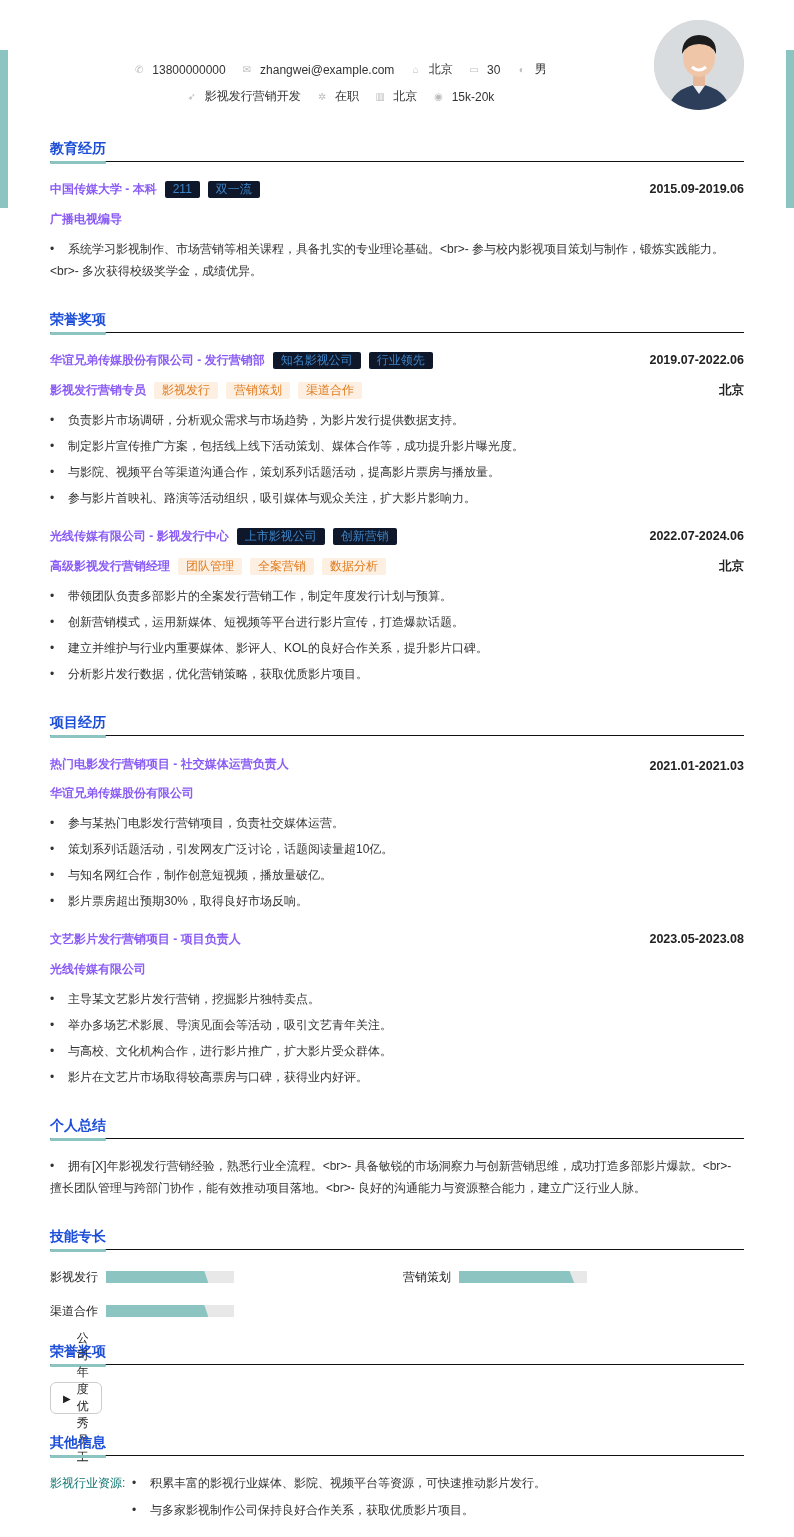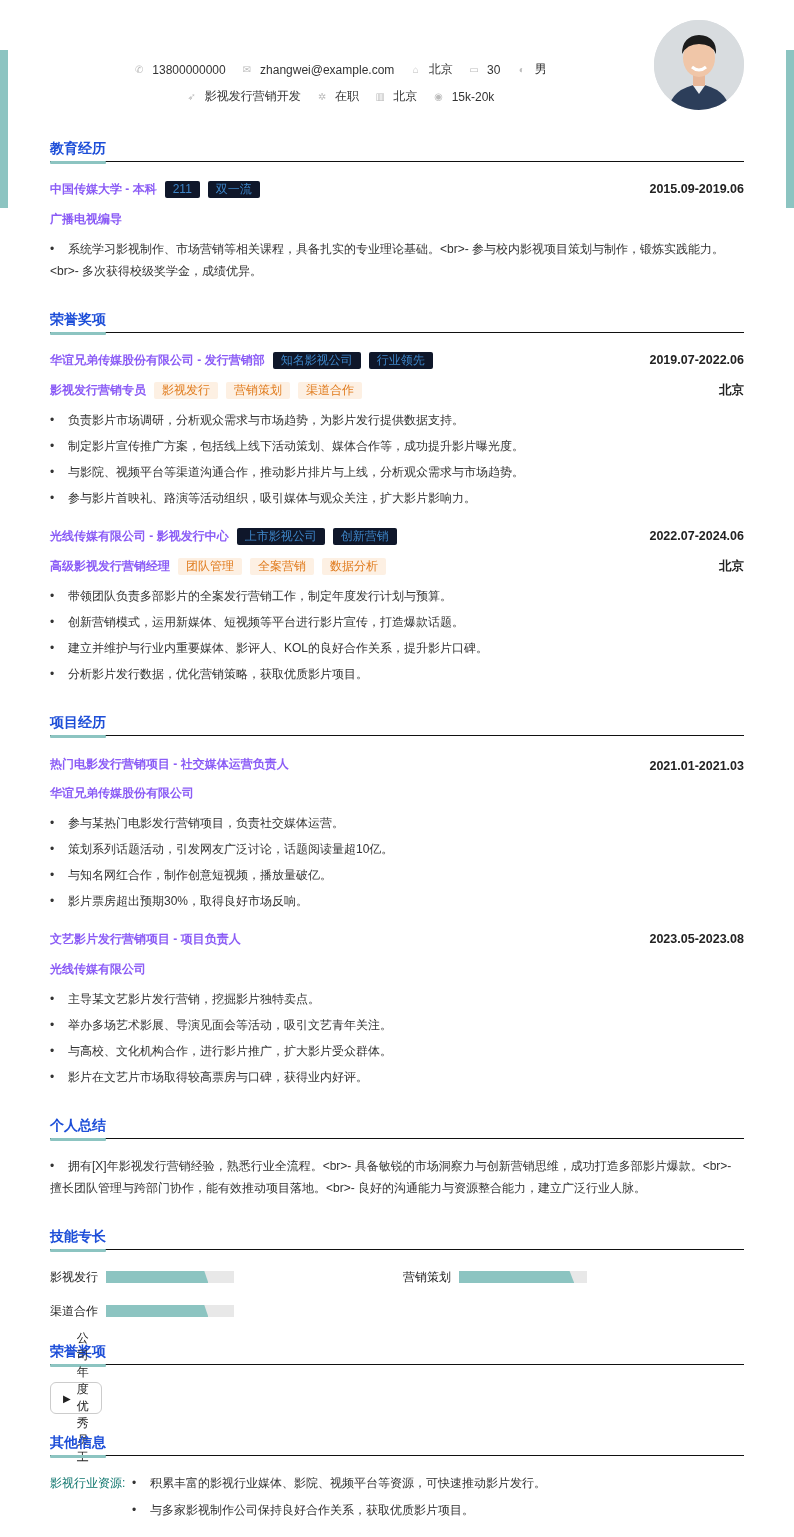--- a/index.html
+++ b/index.html
@@ -141,21 +141,21 @@
   </div>
   <div class="row" style="top:69px;">
     <span class="bold">影视发行营销专员</span>
     <span class="tag orange">影视发行</span>
     <span class="tag orange">营销策划</span>
     <span class="tag orange">渠道合作</span>
     <span class="right">北京</span>
   </div>
   <div class="bullet" style="top:96px;">负责影片市场调研，分析观众需求与市场趋势，为影片发行提供数据支持。</div>
   <div class="bullet" style="top:122px;">制定影片宣传推广方案，包括线上线下活动策划、媒体合作等，成功提升影片曝光度。</div>
-  <div class="bullet" style="top:148px;">与影院、视频平台等渠道沟通合作，推动影片排片与上线，分析观众需求与市场趋势。</div>
+  <div class="bullet" style="top:148px;">与影院、视频平台等渠道沟通合作，策划系列话题活动，提高影片票房与播放量。</div>
   <div class="bullet" style="top:174px;">参与影片首映礼、路演等活动组织，吸引媒体与观众关注，扩大影片影响力。</div>
 
   <div class="row" style="top:215px;text-align:right;">
     <span class="bold">光线传媒有限公司 - 影视发行中心</span>
     <span class="tag blue">上市影视公司</span>
     <span class="tag blue">创新营销</span>
     <span class="right">2022.07-2024.06</span>
   </div>
   <div class="row" style="top:245px;">
     <span class="bold">高级影视发行营销经理</span>

